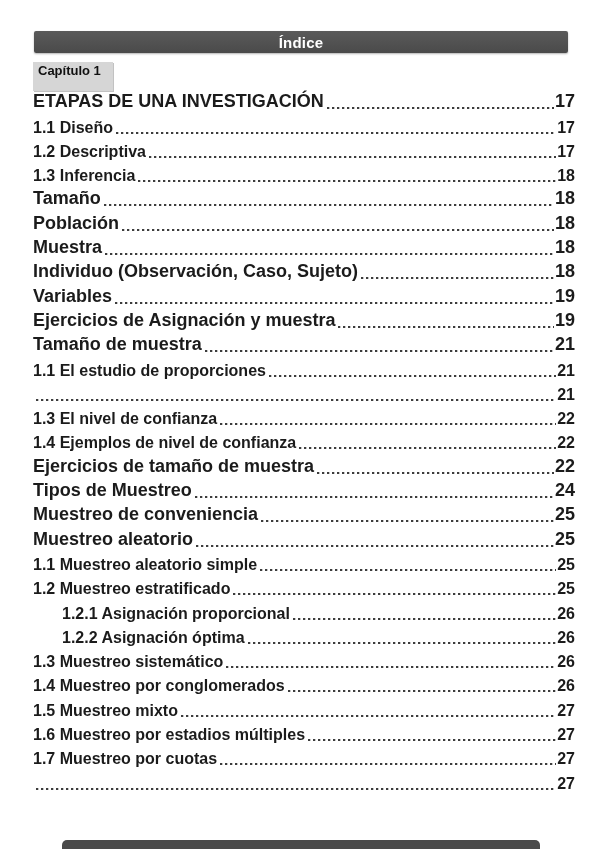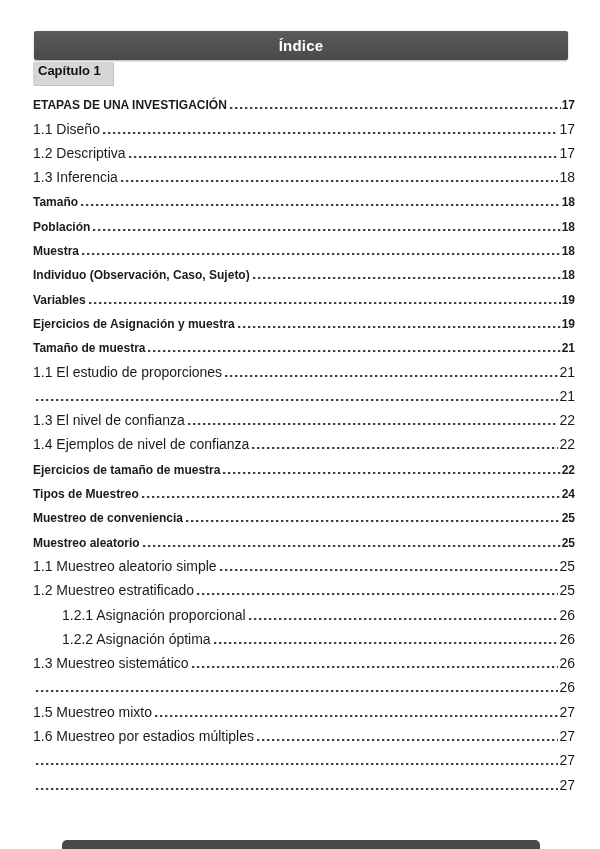--- a/index.html
+++ b/index.html
@@ -12,39 +12,39 @@
     --footer-bar:#4a4a4a;
   }
   *{box-sizing:border-box;}
   html,body{margin:0;padding:0;}
   body{
     width:600px;height:849px;position:relative;overflow:hidden;
     background:#ffffff;color:var(--body-text);
     font-family:"Liberation Sans", sans-serif;
   }
   .header-bar{
-    position:absolute;top:31px;left:34px;right:32px;height:29px;
+    position:absolute;top:31px;left:34px;right:32px;height:22px;
     background:linear-gradient(to bottom,#5a5a5a,var(--header-bar));
     border-radius:2px;box-shadow:0 1px 2px rgba(0,0,0,.30);
     display:flex;align-items:center;justify-content:center;
   }
   .header-title{
     color:var(--header-text);font-weight:bold;font-size:15px;letter-spacing:.2px;
   }
   .chapter-chip{
     position:absolute;top:62px;left:33px;
     background:var(--chapter-bg);color:#101010;
     font-weight:bold;font-size:13px;line-height:14px;
-    padding:2px 12px 7px 5px;box-shadow:1px 1px 0 #c2c2c2;
+    padding:2px 12px 13px 5px;box-shadow:1px 1px 0 #c2c2c2;
   }
   .toc{position:absolute;top:92px;left:33px;right:25px;}
   .toc-row{
-    display:flex;align-items:flex-end;height:24.3px;font-size:14px;
-  }
-  .toc-row.bold{font-weight:bold;font-size:12px;}
+    display:flex;align-items:flex-end;height:24.3px;font-size:16px;font-weight:bold;
+  }
+  .toc-row.bold{font-weight:bold;font-size:18px;}
   .toc-row.indent-1 .toc-title{padding-left:29px;}
   .toc-title{white-space:nowrap;padding-bottom:4px;}
   .toc-dots{
     flex:1 1 auto;height:4px;margin:0 1px 6px 3px;
     background-image:radial-gradient(circle at 1.3px 2px, var(--leader-dots) 1.05px, transparent 1.4px);
     background-size:5px 4px;background-repeat:repeat-x;background-position:left bottom;
   }
   .toc-page{padding-bottom:4px;white-space:nowrap;}
   .footer-bar{
     position:absolute;bottom:0;left:62px;right:60px;height:9px;
@@ -176,34 +176,36 @@
     <span class="toc-title">1.2.2 Asignación óptima</span>
     <span class="toc-dots"></span>
     <span class="toc-page">26</span>
   </div>
       <div class="toc-row">
     <span class="toc-title">1.3 Muestreo sistemático</span>
     <span class="toc-dots"></span>
     <span class="toc-page">26</span>
   </div>
       <div class="toc-row">
+    <span class="toc-title">1.4 Muestreo por conglomerados</span>
     <span class="toc-dots"></span>
     <span class="toc-page">26</span>
   </div>
       <div class="toc-row">
     <span class="toc-title">1.5 Muestreo mixto</span>
     <span class="toc-dots"></span>
     <span class="toc-page">27</span>
   </div>
       <div class="toc-row">
     <span class="toc-title">1.6 Muestreo por estadios múltiples</span>
     <span class="toc-dots"></span>
     <span class="toc-page">27</span>
   </div>
       <div class="toc-row">
+    <span class="toc-title">1.7 Muestreo por cuotas</span>
     <span class="toc-dots"></span>
     <span class="toc-page">27</span>
   </div>
       <div class="toc-row">
     <span class="toc-dots"></span>
     <span class="toc-page">27</span>
   </div>
     </div>
 
   <div class="footer-bar"></div>

